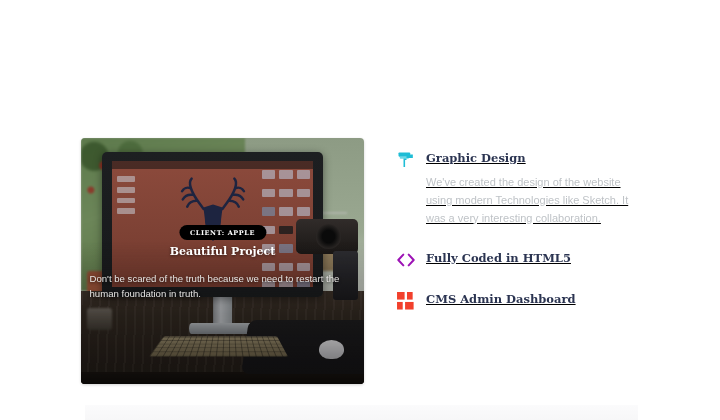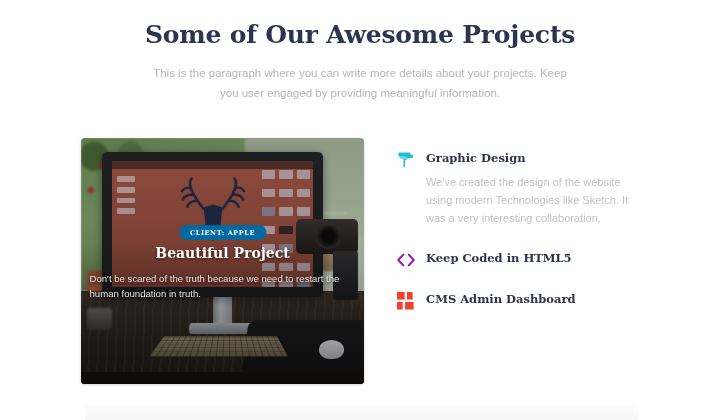--- a/index.html
+++ b/index.html
@@ -197,44 +197,44 @@
   }
 
   
   .card-overlay {
     position:absolute; left:0; top:0; width:100%; height:100%;
     background: linear-gradient(180deg, rgba(10,8,8,0) 42%, rgba(12,10,10,.18) 58%, rgba(12,10,10,.30) 72%, rgba(10,8,8,.34) 100%);
   }
   .client-badge {
     position:absolute; left:50%; top:35.5%;
     transform: translateX(-50%);
-    background:#0369a1; color:#fff;
+    background:#000000; color:#fff;
     font-family: "DejaVu Serif", serif;
     font-size: 6.5px; font-weight:700; letter-spacing:.6px;
     padding: 3.5px 11px; border-radius: 10px;
     white-space: nowrap;
   }
   .project-title {
     position:absolute; left:50%; top:43.5%;
     transform: translateX(-50%);
     font-family: "DejaVu Serif", serif;
-    font-size: 14px; font-weight:700; color:#fff;
+    font-size: 11px; font-weight:700; color:#fff;
     white-space: nowrap;
     text-shadow: 0 1px 3px rgba(0,0,0,.55);
   }
   .project-desc {
     position:absolute; left:3%; top:54.5%;
     width: 94%; text-align:left;
     font-size: 9.6px; line-height:1.55; color:#e6e4e2;
     text-shadow: 0 1px 3px rgba(0,0,0,.6);
   }
 
   
   .features {
-    margin-left: 30px; width: 250px; padding-top: 10px;
+    margin-left: 30px; width: 250px; padding-top: 10px; text-decoration: underline;
   }
   .feature { position: relative; padding-left: 32px; margin-bottom: 21px; }
   .feature:last-child { margin-bottom: 0; }
   .feature-icon {
     position:absolute; left:0; top:0; width:24px; height:24px;
     display:flex; align-items:center; justify-content:center;
   }
   .feature-title {
     font-family: "DejaVu Serif", serif;
     font-size: 11.5px; font-weight:700; color:#2b3451;
@@ -243,24 +243,20 @@
   .feature-text {
     margin-top: 6px;
     font-size: 11px; line-height: 1.62; color:#bfc3c7;
   }
 </style>
 </head>
 <body>
 
 <div class="page">
 
-  <div class="header">
-    <div class="page-title">Some of Our Awesome Projects</div>
-    <p class="page-sub">This is the paragraph where you can write more details about your projects. Keep you user engaged by providing meaningful information.</p>
-  </div>
 
   <div class="content">
 
     <div class="project-card">
       <div class="photo">
         <div class="bg-window"></div>
         <div class="bg-foliage"></div>
         <div class="bg-pot"></div>
         <div class="bg-rail2"></div>
         <div class="bg-rail"></div>
@@ -344,21 +340,21 @@
         <p class="feature-text">We've created the design of the website using modern Technologies like Sketch. It was a very interesting collaboration.</p>
       </div>
 
       <div class="feature">
         <span class="feature-icon">
           <svg width="20" height="16" viewBox="0 0 26 18">
             <path d="M9.5 2 L3 9 L9.5 16" fill="none" stroke="#9c12b5" stroke-width="2.6" stroke-linecap="round" stroke-linejoin="round"></path>
             <path d="M16.5 2 L23 9 L16.5 16" fill="none" stroke="#9c12b5" stroke-width="2.6" stroke-linecap="round" stroke-linejoin="round"></path>
           </svg>
         </span>
-        <div class="feature-title">Keep Coded in HTML5</div>
+        <div class="feature-title">Fully Coded in HTML5</div>
       </div>
 
       <div class="feature">
         <span class="feature-icon">
           <svg width="19" height="18" viewBox="0 0 20 19">
             <rect x="0" y="0" width="8" height="8" fill="#f2402c"></rect>
             <rect x="10.5" y="0" width="6" height="8" fill="#f2402c"></rect>
             <rect x="0" y="10.5" width="6" height="8" fill="#f2402c"></rect>
             <rect x="8.5" y="10.5" width="9" height="8" fill="#f2402c"></rect>
           </svg>

